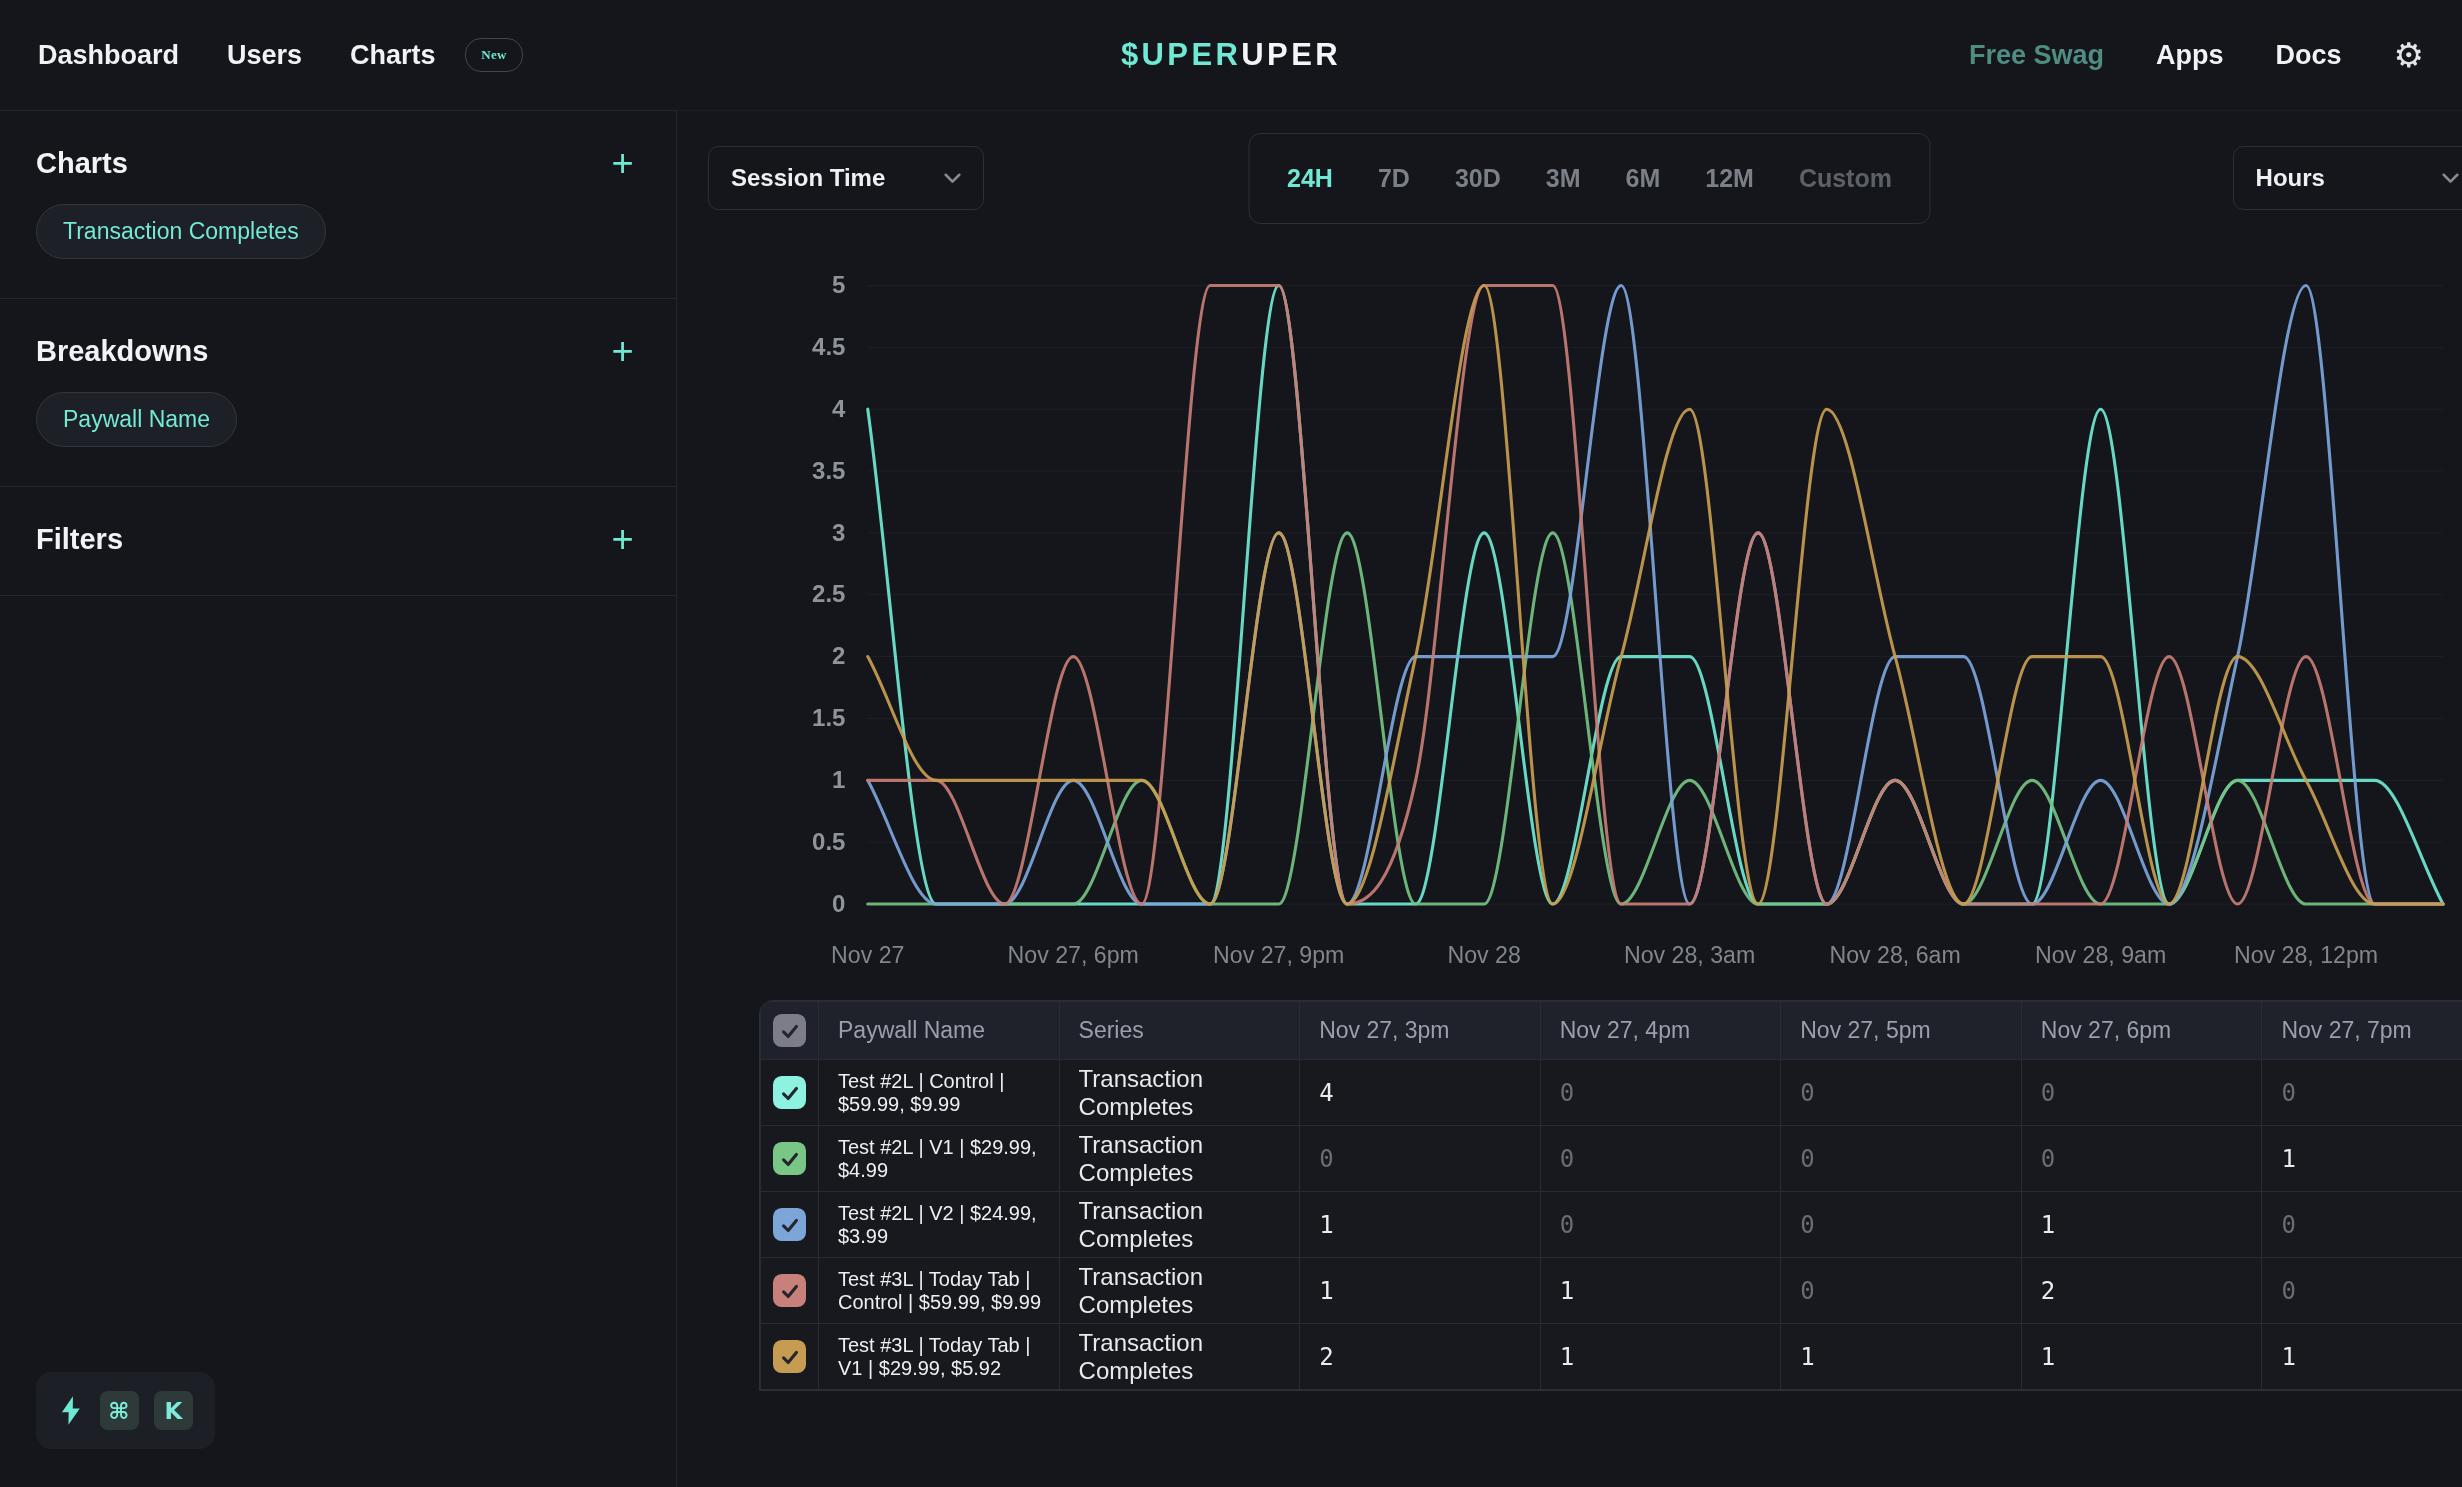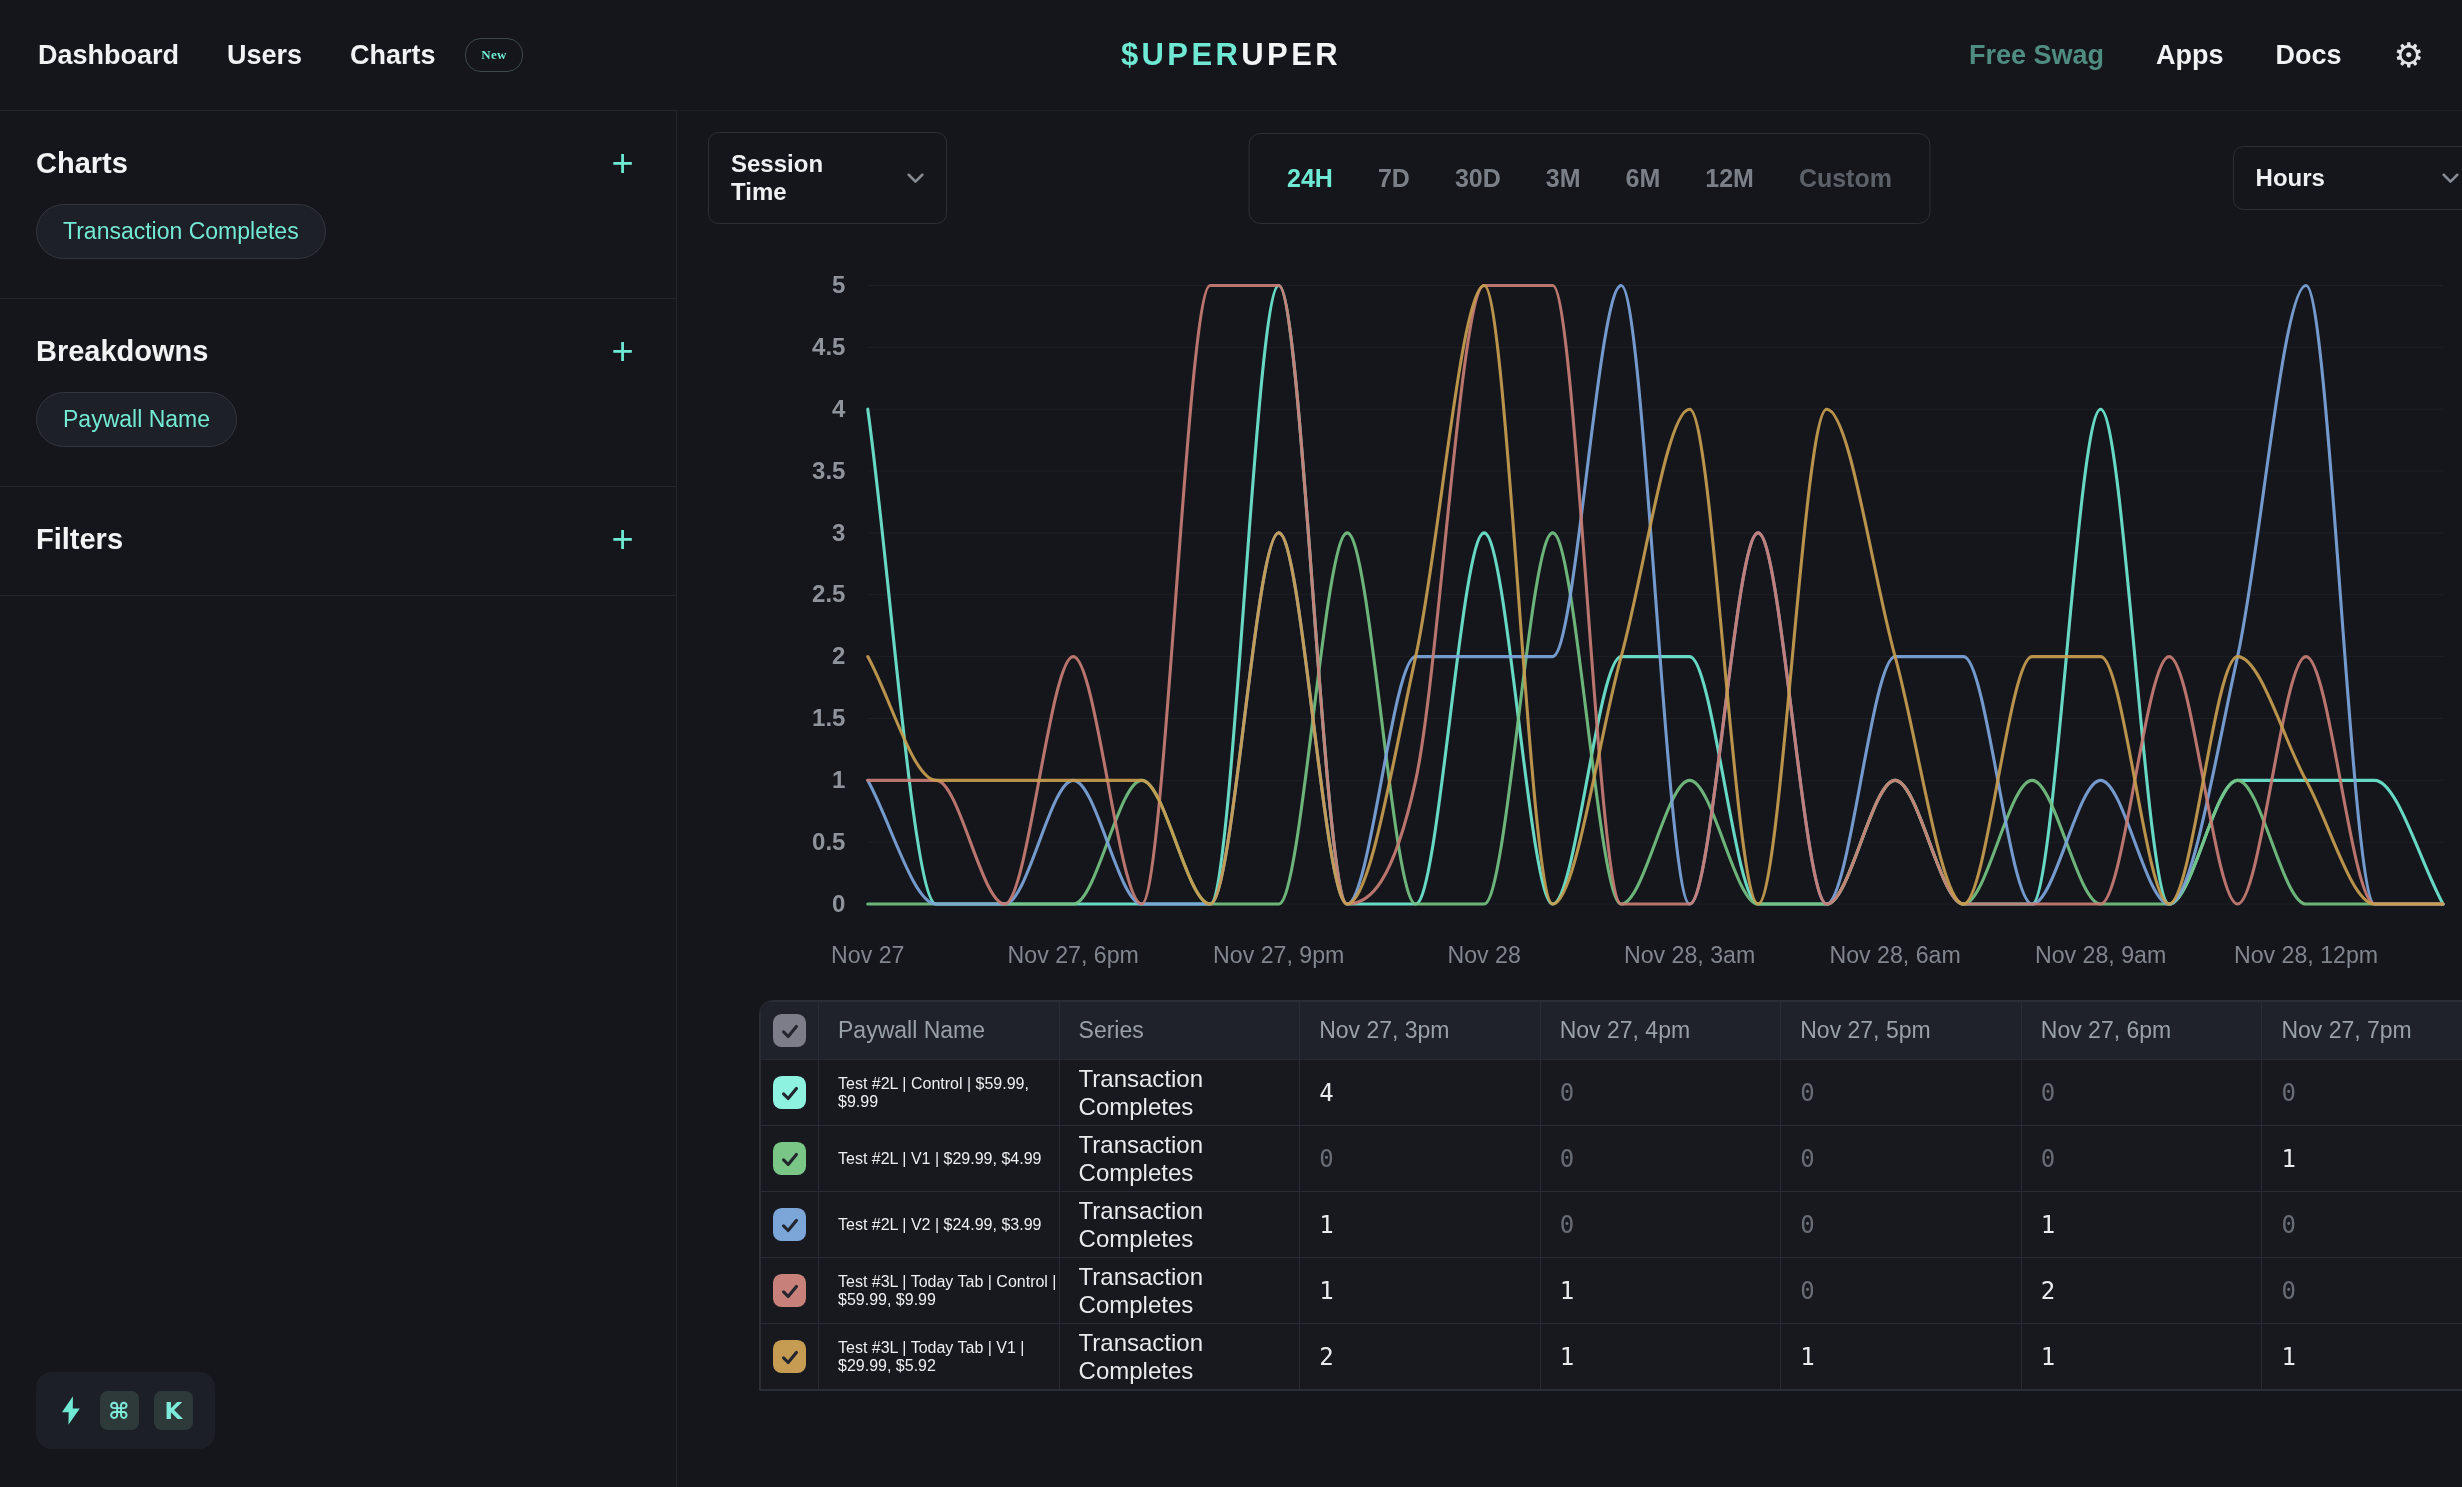--- a/index.html
+++ b/index.html
@@ -64,21 +64,21 @@
   .toolbar {
     display:flex; align-items:center;
     padding:31px 17px 0 31px; position:relative; height:103px;
   }
   .select {
     display:flex; align-items:center; justify-content:space-between;
     border:0.9px solid #2b2f36; border-radius:10.3px;
     padding:17px 22px; cursor:pointer; background:transparent;
   }
   .select .sel-label { font-size:24px; font-weight:600; color:#eef0f2; }
-  .select.metric { width:239px;gap:11px; }
+  .select.metric { width:276px;gap:11px; }
   .select.hours { width:249px; margin-left:auto; margin-right:3.4px; }
   .chev { margin-left:15.5px; flex:none; }
   .range-group {
     position:absolute; left:50%; transform:translateX(-50%);
     display:flex; align-items:center; gap:45px;
     border:0.9px solid #2b2f36; border-radius:12px;
     padding:30px 38px;
   }
   .range-item { font-size:25px; font-weight:700; color:#7a7f88; cursor:pointer; }
   .range-item.active { color:#6fe9d3; }
@@ -101,21 +101,21 @@
   th, td { border:0.9px solid #282c34; }
   thead th { background:#1f222a; height:58px; text-align:left; }
   thead th .hdr { font-size:23px; font-weight:500; color:#9aa0a9; padding-left:19px; }
   tbody td { height:66px; background:#17191f; }
   .cb-cell { width:58px; text-align:center; vertical-align:middle; }
   .checkbox {
     width:33px; height:33px; border-radius:8.6px;
     display:inline-flex; align-items:center; justify-content:center;
     cursor:pointer; vertical-align:middle;
   }
-  .name-cell { width:530px; padding-left:19px; font-size:16px; font-weight:500; color:#edeff1; }
+  .name-cell { width:530px; padding-left:19px; font-size:20px; font-weight:500; color:#edeff1; }
   .series-cell { width:273px; padding-left:19px; font-size:24px; color:#e8eaec; }
   .num-cell {
     width:176px; padding-left:19px;
     font-family:"DejaVu Sans Mono", monospace;
     font-size:24px; color:#e9ebed;
   }
   .num-cell.zero { color:#676c75; }
 
   
   .shortcut {

